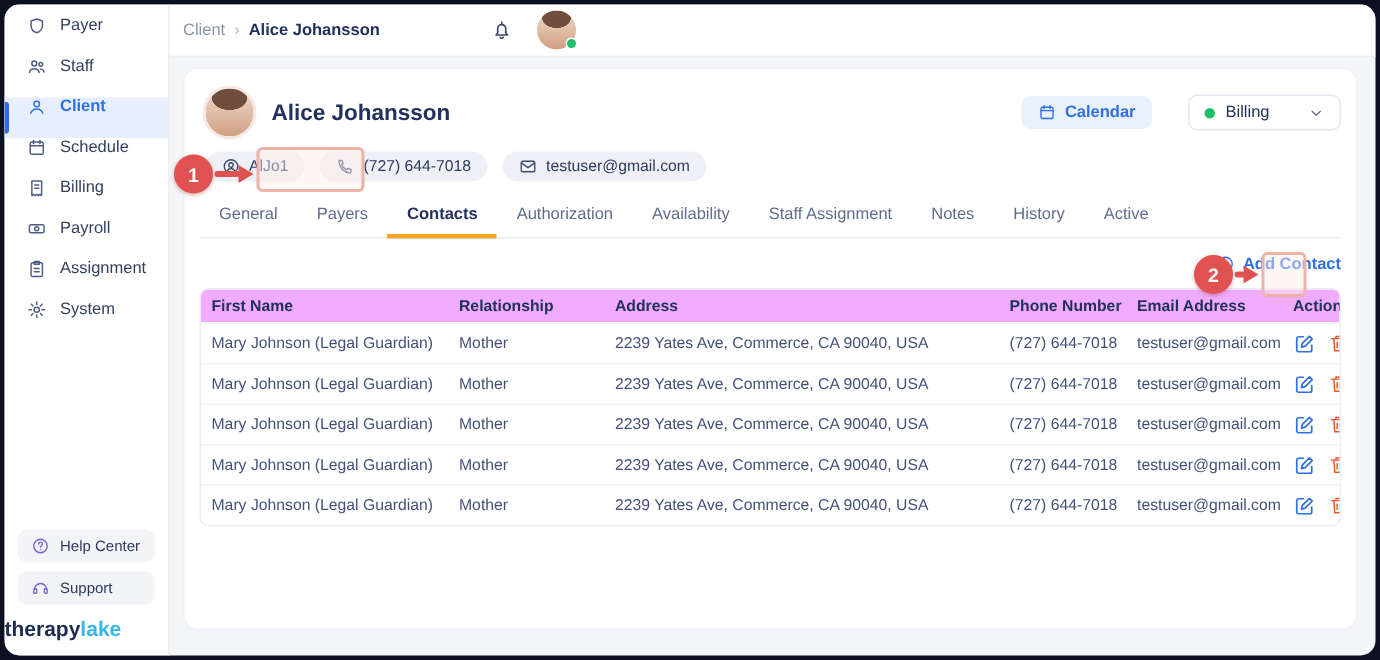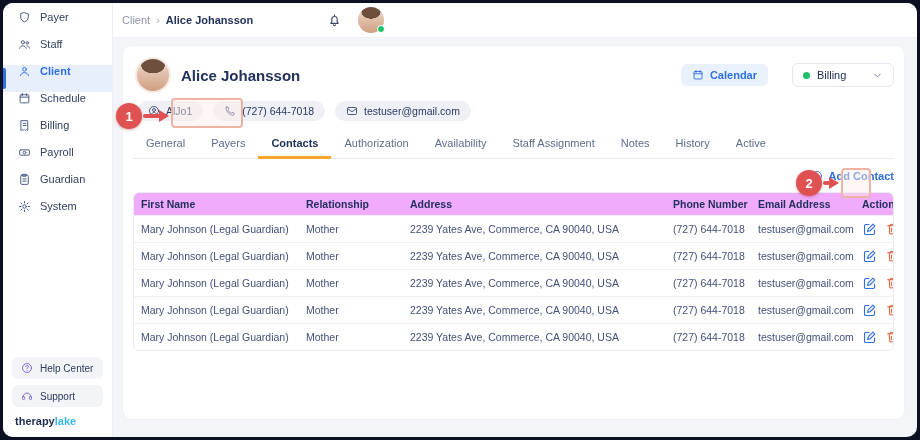--- a/index.html
+++ b/index.html
@@ -20,21 +20,21 @@
   .logo-name { font-size:11.5px; font-weight:bold; color:#22315c; }
   .nav { padding-top:8px; }
   .nav-item { position:relative; height:27px; display:flex; align-items:flex-start; gap:9px; padding-left:15px; font-size:11px; color:#33415f; cursor:pointer; }
   .nav-item .ic { width:13px; height:13px; color:#4d5d86; }
   .nav-item.active { background:#e8effc; color:#2f6fe4; font-weight:bold; }
   .nav-item.active .ic { color:#2f6fe4; }
   .nav-item.active::before { content:''; position:absolute; left:0; top:3px; bottom:3px; width:3px; background:#2f6fe4; border-radius:0 2px 2px 0; }
   .sidebar-bottom { position:absolute; left:0; right:0; bottom:10px; }
   .side-btn { margin:0 9px 6px; height:22px; background:#f3f4f8; border-radius:6px; display:flex; align-items:center; gap:7px; padding-left:9px; font-size:10px; color:#2c3a5e; cursor:pointer; }
   .side-btn .ic { width:12px; height:12px; color:#7a5fd0; }
-  .brand { padding-left:12px; margin-top:8px; font-size:11px; font-weight:bold; }
+  .brand { padding-left:0; margin-top:8px; font-size:14px; font-weight:bold; }
   .brand .p1 { color:#1f2c52; } .brand .p2 { color:#36b6ea; }
 
   
   .main-col { flex:1; display:flex; flex-direction:column; min-width:0; }
   .topbar { height:35px; background:#fff; border-bottom:1px solid #edeff4; display:flex; align-items:center; padding:0 14px 0 9px; }
   .crumbs { display:flex; align-items:center; gap:6px; font-size:11px; }
   .crumb-parent { color:#8a93a8; cursor:pointer; }
   .crumb-sep { color:#aab2c3; font-size:11px; }
   .crumb-current { color:#22315c; font-weight:bold; }
   .search-box { margin-left:auto; width:182px; height:21px; background:#f1f3f7; border:1px solid #e9ebf1; border-radius:10px; display:flex; align-items:center; gap:6px; padding:0 9px; }
@@ -150,21 +150,21 @@
           </span>
         <span>Payroll</span>
       </div>
       <div class="nav-item">
         <span class="ic">
             <svg viewBox="0 0 24 24">
               <rect x="5" y="4" width="14" height="17" rx="2"></rect>
               <path d="M9 2.5h6V6H9zM9 11h6M9 15h6"></path>
             </svg>
           </span>
-        <span>Guardian</span>
+        <span>Assignment</span>
       </div>
       <div class="nav-item">
         <span class="ic">
             <svg viewBox="0 0 24 24">
               <circle cx="12" cy="12" r="3.2"></circle>
               <path d="M12 2.5v3M12 18.5v3M2.5 12h3M18.5 12h3M5.3 5.3l2.1 2.1M16.6 16.6l2.1 2.1M18.7 5.3l-2.1 2.1M7.4 16.6l-2.1 2.1"></path>
             </svg>
           </span>
         <span>System</span>
       </div>

